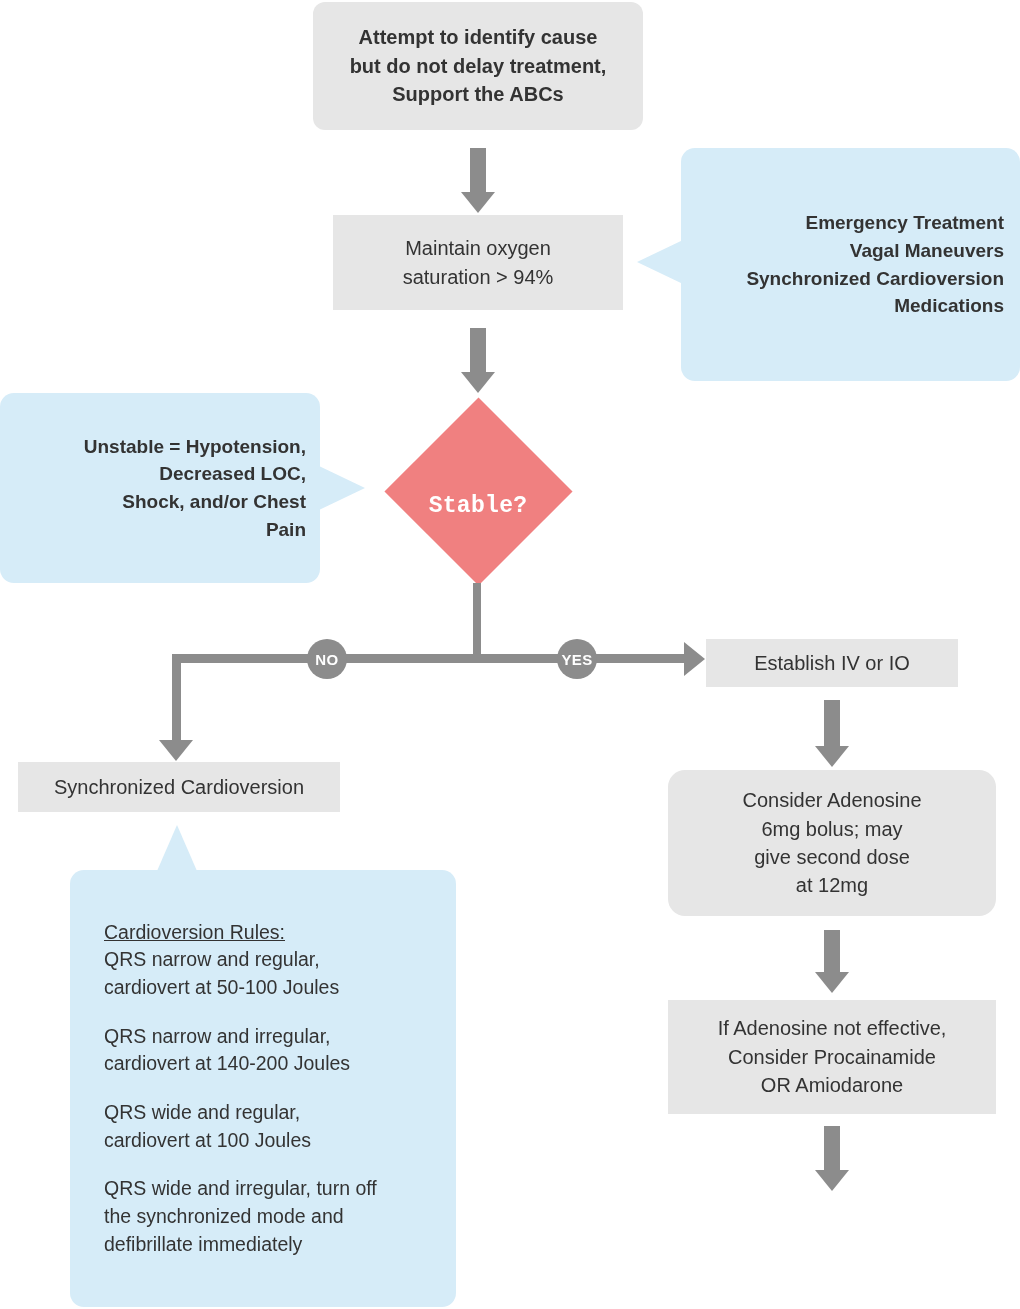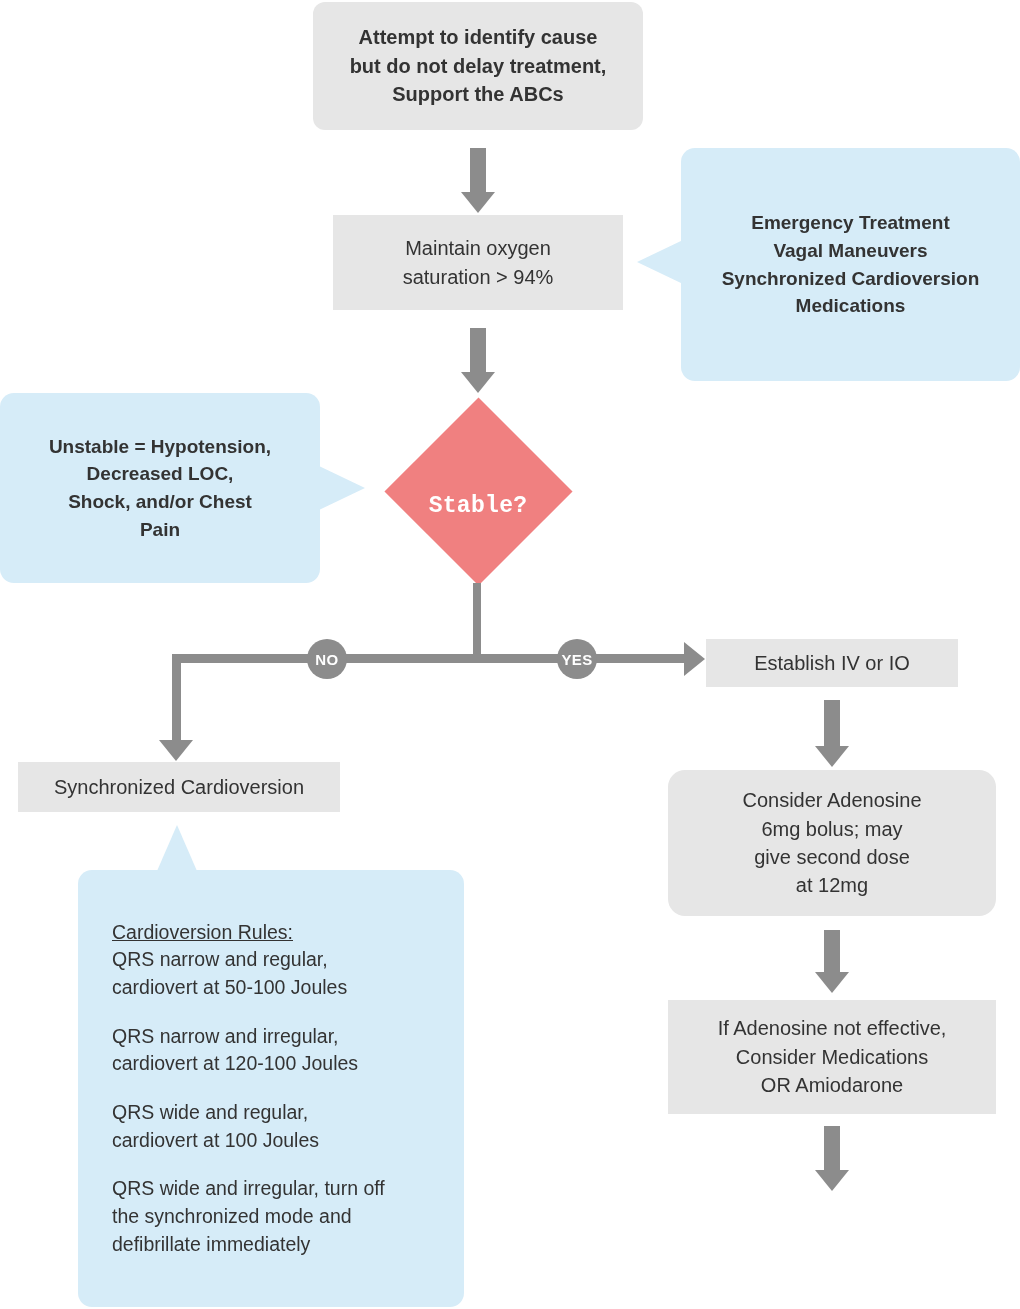--- a/index.html
+++ b/index.html
@@ -57,23 +57,23 @@
     background: #d6ecf8;
     color: #333333;
     border-radius: 14px;
     box-sizing: border-box;
     display: flex;
     flex-direction: column;
     justify-content: center;
     font-size: 19px;
     line-height: 1.45;
   }
-  .callout.bold { font-weight: bold; text-align: center; }
+  .callout.bold { font-weight: bold; text-align: right; }
   .callout .ctext { white-space: pre-line; }
-  .callout.rules { font-size: 19.5px; line-height: 1.42; padding: 0 34px; margin-left: 8px; }
+  .callout.rules { font-size: 19.5px; line-height: 1.42; padding: 0 34px; }
   .rules-title { text-decoration: underline; display: block; }
   .rules-block { display: block; }
   .rules-gap { display: block; height: 21px; }
 
   
   .tail {
     position: absolute;
     width: 0;
     height: 0;
   }
@@ -186,37 +186,37 @@
 
   <div class="box" style="left:668px; top:770px; width:328px; height:146px;border-radius:17px;">Consider Adenosine
 6mg bolus; may
 give second dose
 at 12mg</div>
 
   <div class="thick-stem" style="left:824px; top:930px; height:44px;"></div>
   <div class="arrow-down" style="left:815px; top:972px;"></div>
 
   <div class="box" style="left:668px; top:1000px; width:328px; height:114px;">If Adenosine not effective,
-Consider Medications
+Consider Procainamide
 OR Amiodarone</div>
 
   <div class="thick-stem" style="left:824px; top:1126px; height:46px;"></div>
   <div class="arrow-down" style="left:815px; top:1170px;"></div>
 
 
   <div class="box" style="left:18px; top:762px; width:322px; height:50px;">Synchronized Cardioversion</div>
 
   <div class="tail tail-up" style="left:157px; top:825px;"></div>
   <div class="callout rules" style="left:70px; top:870px; width:386px; height:437px;">
     <span class="rules-title">Cardioversion Rules:</span>
     <span class="rules-block ctext">QRS narrow and regular,
 cardiovert at 50-100 Joules</span>
     <span class="rules-gap"></span>
     <span class="rules-block ctext">QRS narrow and irregular,
-cardiovert at 120-100 Joules</span>
+cardiovert at 140-200 Joules</span>
     <span class="rules-gap"></span>
     <span class="rules-block ctext">QRS wide and regular,
 cardiovert at 100 Joules</span>
     <span class="rules-gap"></span>
     <span class="rules-block ctext">QRS wide and irregular, turn off
 the synchronized mode and
 defibrillate immediately</span>
   </div>
 
 </div>

